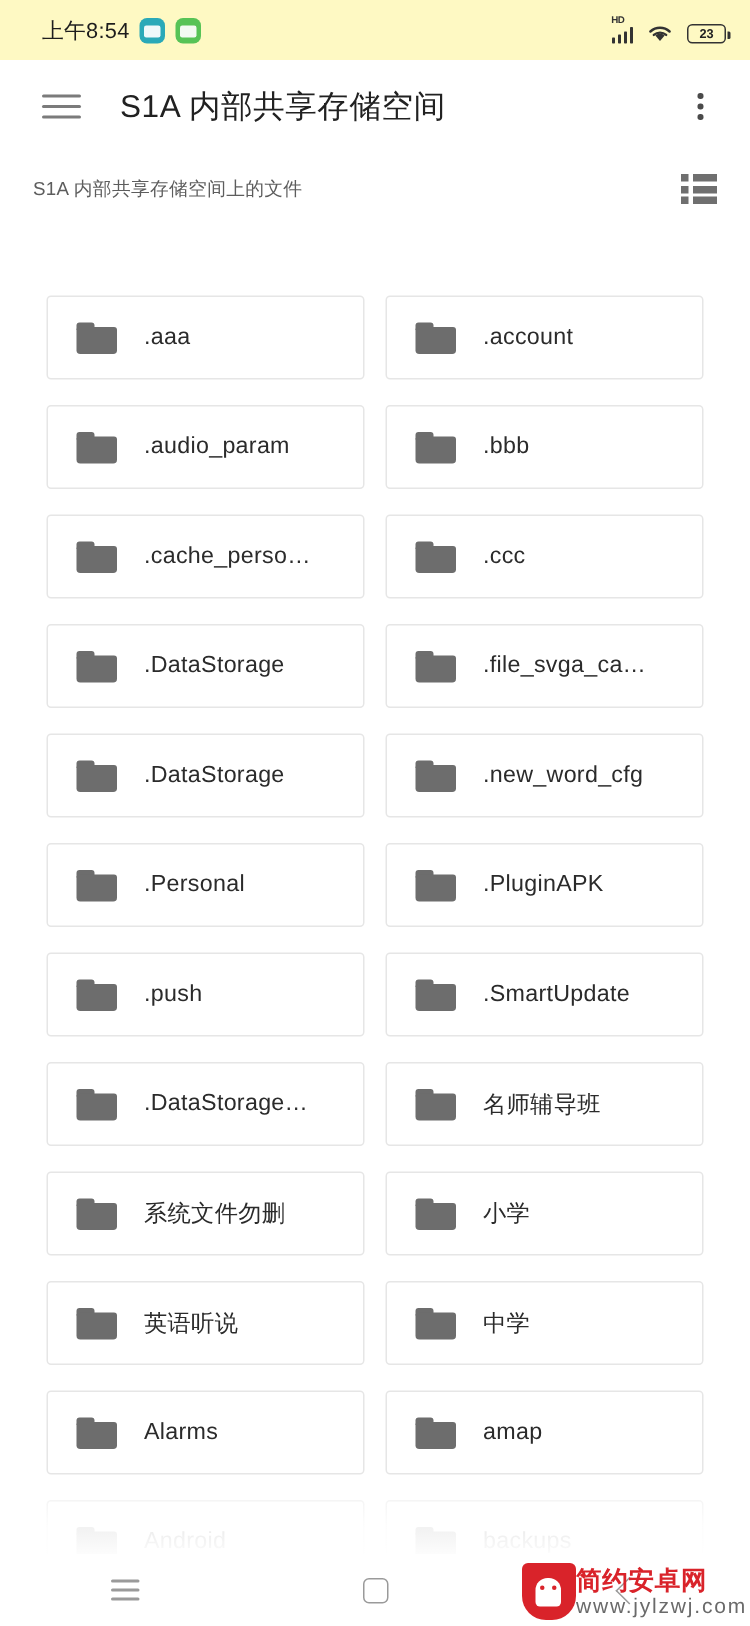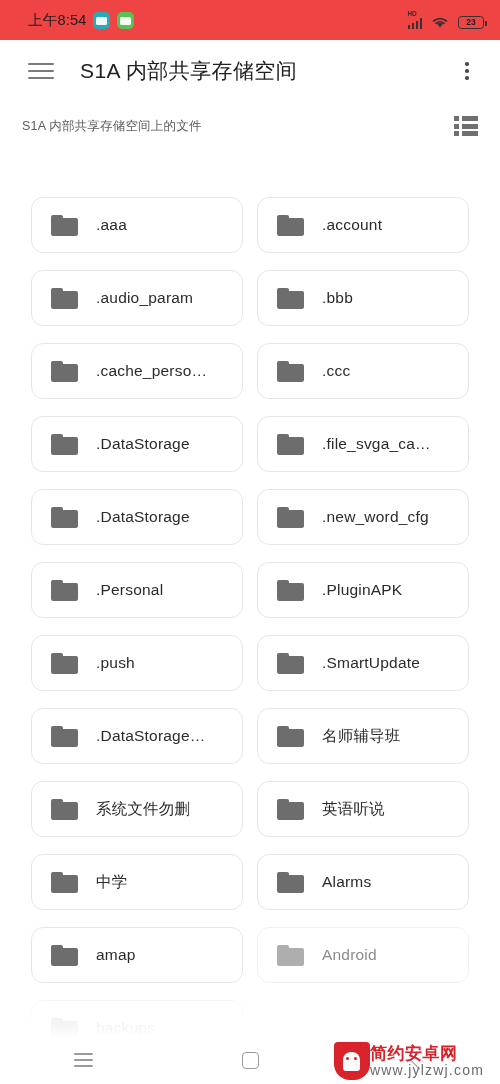--- a/index.html
+++ b/index.html
@@ -15,21 +15,21 @@
     background: #ffffff;
     position: relative;
   }
 
   
   .status-bar {
     height: 40px;
     display: flex;
     align-items: center;
     padding: 0 16px 0 28px;
-    background: #ef4444;
+    background: #fef9c3;
   }
   .status-left {
     display: flex;
     align-items: center;
     gap: 7px;
   }
   .status-time {
     font-size: 14.5px;
     color: #1d1d1d;
     letter-spacing: 0.2px;
@@ -197,21 +197,21 @@
     display: grid;
     grid-template-columns: 212px 212px;
     column-gap: 14px;
     row-gap: 17px;
     padding: 47px 0 0 31px;
   }
   .file-card {
     height: 56px;
     background: #ffffff;
     border: 1px solid #e6e6e6;
-    border-radius: 12px;
+    border-radius: 3px;
     display: flex;
     align-items: center;
     padding-left: 19px;
     cursor: pointer;
     overflow: hidden;
   }
   .folder-icon {
     width: 27px;
     height: 21px;
     position: relative;
@@ -292,21 +292,21 @@
     width: 13px; height: 13px;
     border-left: 1.9px solid #9a9a9a;
     border-bottom: 1.9px solid #9a9a9a;
     transform: rotate(45deg);
     margin-left: 5px;
   }
 
   
   .watermark {
     position: absolute;
-    right: 16px;
+    right: 2px;
     bottom: 4px;
     display: flex;
     align-items: center;
     z-index: 6;
   }
   .wm-logo {
     width: 36px; height: 38px;
     background: #d9232a;
     border-radius: 4px 4px 16px 16px;
     display: flex;
@@ -529,20 +529,27 @@
           <div class="f-tab"></div>
           <div class="f-body"></div>
         </div>
         <div class="file-name">系统文件勿删</div>
       </div>
       <div class="file-card">
         <div class="folder-icon">
           <div class="f-tab"></div>
           <div class="f-body"></div>
         </div>
+        <div class="file-name">小学</div>
+      </div>
+      <div class="file-card">
+        <div class="folder-icon">
+          <div class="f-tab"></div>
+          <div class="f-body"></div>
+        </div>
         <div class="file-name">英语听说</div>
       </div>
       <div class="file-card">
         <div class="folder-icon">
           <div class="f-tab"></div>
           <div class="f-body"></div>
         </div>
         <div class="file-name">中学</div>
       </div>
       <div class="file-card">

